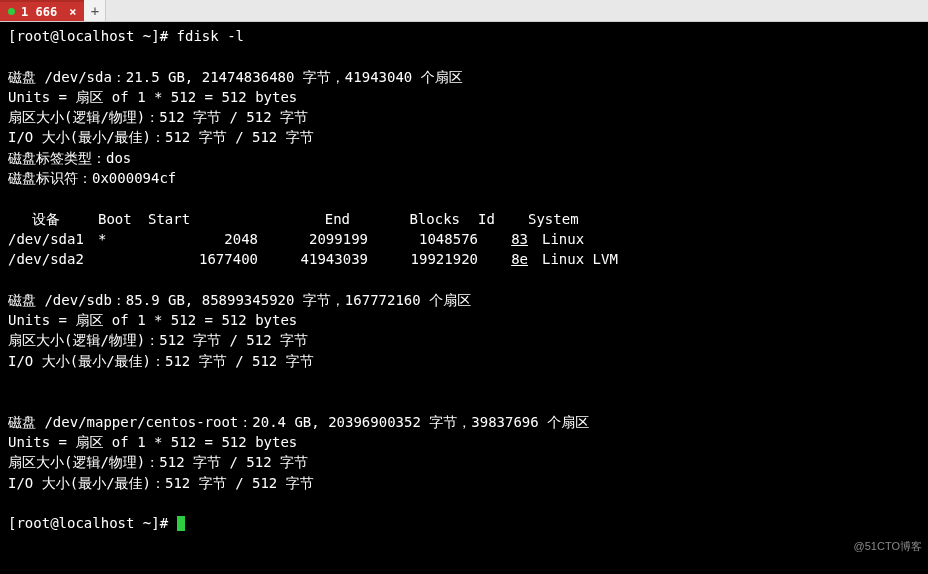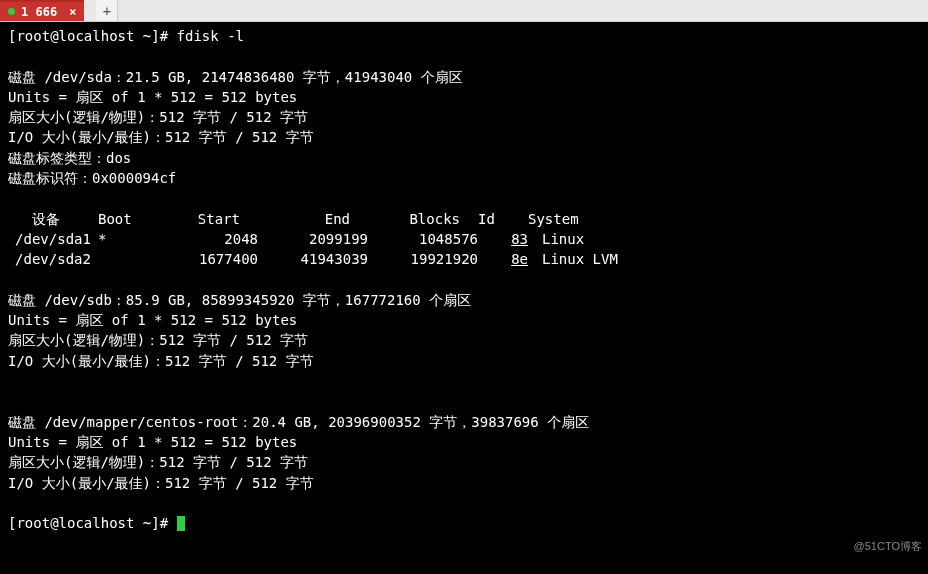--- a/index.html
+++ b/index.html
@@ -1,15 +1,15 @@
 <!DOCTYPE html>
 <html><head>
 <meta charset="utf-8">
 <style>
-* { margin: 0; padding: 0; box-sizing: border-box; gap: 12px; }
+* { margin: 0; padding: 0; box-sizing: border-box; }
 body {
   font-family: "DejaVu Sans Mono", "Consolas", "Courier New", monospace;
   font-size: 14px;
   background: #f5f5f5;
   width: 928px;
   height: 574px;
   overflow: hidden;
   position: relative;
 }
 .tabbar {
@@ -69,30 +69,30 @@
 .watermark {
   position: absolute;
   right: 6px;
   bottom: 20px;
   color: #888;
   font-size: 11px;
   font-family: sans-serif;
   pointer-events: none;
 }
 .partrow { display: inline-block; }
-.col-dev { display:inline-block; width: 90px; text-align: center; }
+.col-dev { display:inline-block; width: 90px; }
 .col-boot { display:inline-block; width: 50px; text-align:left; }
 .col-start { display:inline-block; width: 110px; text-align:right; }
 .col-end { display:inline-block; width: 110px; text-align:right; }
 .col-blocks { display:inline-block; width: 110px; text-align:right; }
 .col-id { display:inline-block; width: 50px; text-align:right;text-decoration:underline; }
 .col-sys { display:inline-block; padding-left: 14px; }
 .hdr-dev { display:inline-block; width: 90px; padding-left:24px; }
 .hdr-boot { display:inline-block; width: 50px; }
-.hdr-start { display:inline-block; width: 110px; text-align:right; padding-right:18px;}
+.hdr-start { display:inline-block; width: 110px; padding-right:18px;}
 .hdr-end { display:inline-block; width: 110px; text-align:right; padding-right:18px;}
 .hdr-blocks { display:inline-block; width: 110px; text-align:right; padding-right:18px;}
 .hdr-id { display:inline-block; width: 50px; text-align:left;}
 .hdr-sys { display:inline-block; padding-left: 0px;}
 </style>
 </head>
 <body>
 
 <div class="tabbar">
   <div class="tab">

